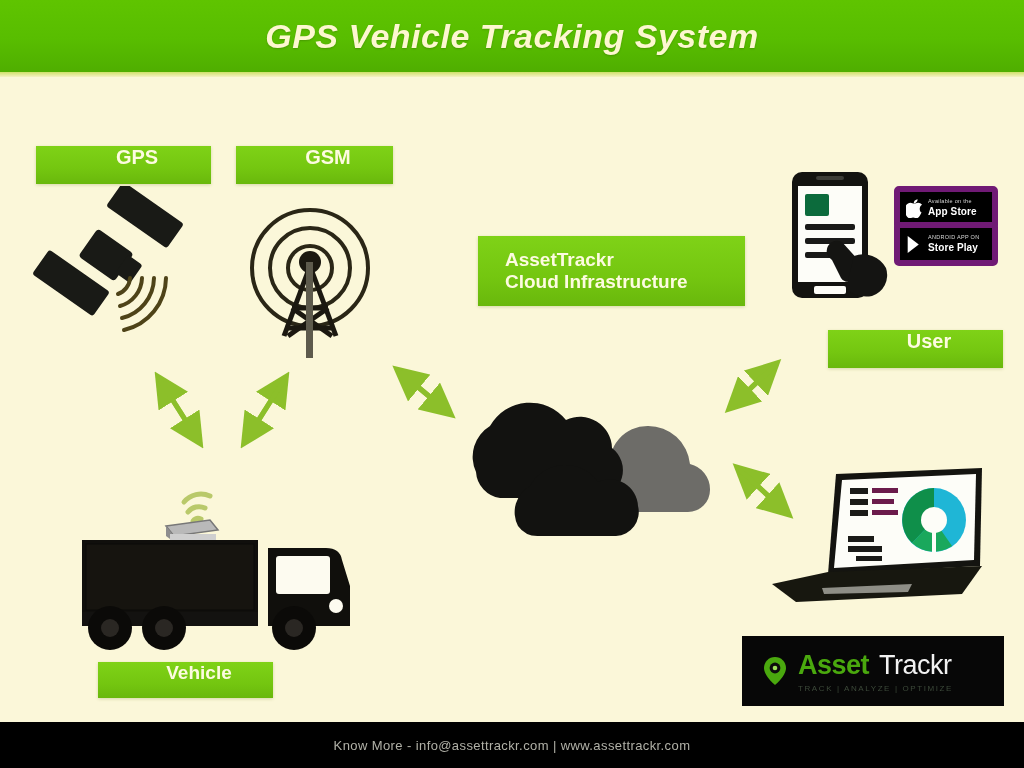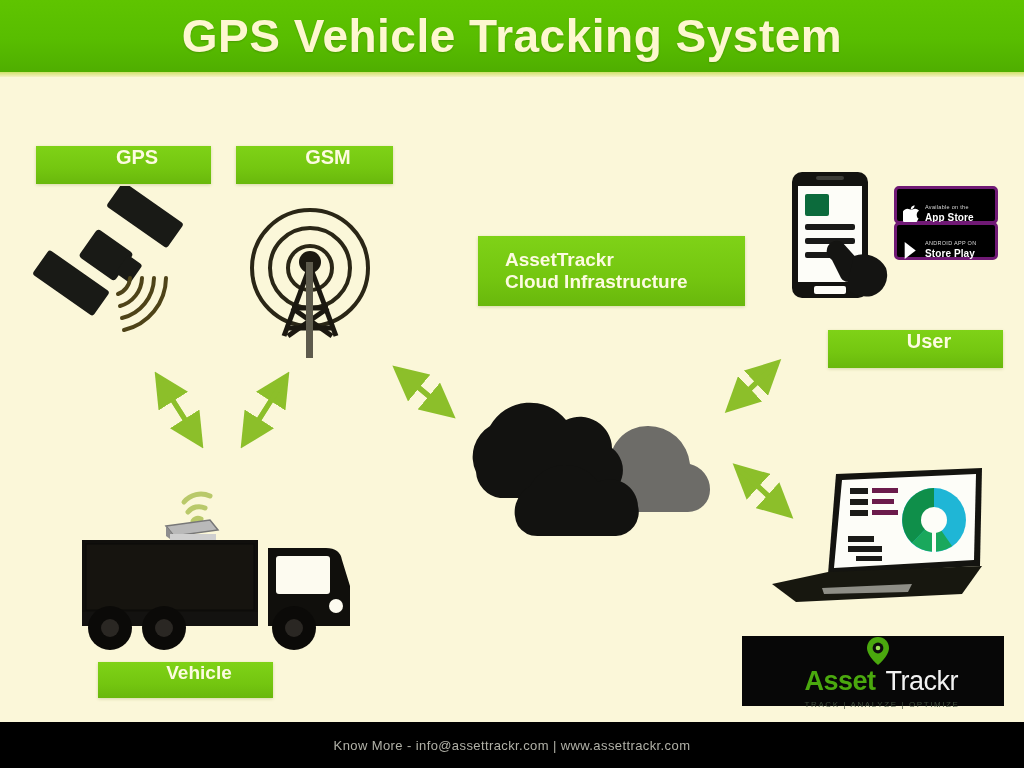--- a/index.html
+++ b/index.html
@@ -11,23 +11,24 @@
   }
   #stage{position:relative;width:1024px;height:768px;background:#fbf7d9;overflow:hidden;}
 
   
   .header{
     position:absolute;left:0;top:0;width:1024px;height:72px;
     background:linear-gradient(180deg,#5fc400 0%,#58bd00 55%,#4fae00 100%);
     display:flex;align-items:center;justify-content:center;
   }
   .header-title{
-    color:#fdf7d0;font-size:46px;font-weight:bold;letter-spacing:.5px;
+    color:#fdf7d0;font-size:34px;font-weight:bold;letter-spacing:.5px;
     text-shadow:0 1px 2px rgba(0,0,0,.18);
     font-family:"Liberation Sans", sans-serif;
+    font-style:italic;
   }
   .header-under{
     position:absolute;left:0;top:72px;width:1024px;height:5px;
     background:linear-gradient(180deg,#cfe06a 0%,#f6f2c4 100%);
   }
 
   
   .footer{
     position:absolute;left:0;bottom:0;width:1024px;height:46px;background:#000;
     display:flex;align-items:center;justify-content:center;
@@ -59,34 +60,33 @@
   .arrow{position:absolute;}
 
   
   .icon{position:absolute;}
 
   
   .logo-box{
     position:absolute;left:742px;top:636px;width:262px;height:70px;
     background:#070707;display:flex;align-items:center;padding-left:18px;
     box-sizing:border-box;
-    flex-direction:column;
   }
   .logo-pin{width:30px;height:30px;margin-right:8px;flex:0 0 auto;}
   .logo-textwrap{display:flex;flex-direction:column;justify-content:center;}
   .logo-line1{display:flex;align-items:baseline;}
   .logo-asset{color:#4aa80e;font-size:27px;font-weight:bold;letter-spacing:-.5px;}
   .logo-trackr{color:#f2f2f2;font-size:27px;font-weight:normal;margin-left:10px;letter-spacing:-.5px;}
   .logo-tag{color:#3d4a3a;font-size:8px;letter-spacing:1.6px;margin-top:3px;}
 
   
   .badge{
     position:absolute;background:#000;border-radius:5px;
-    display:flex;padding:16px 6px;box-sizing:border-box;
-    border:3px solid #701a75;
+    display:flex;align-items:center;padding:16px 6px;box-sizing:border-box;
+    border:6px solid #701a75;
   }
   .badge-appstore{left:894px;top:186px;width:104px;height:30px;}
   .badge-googleplay{left:894px;top:222px;width:104px;height:30px;}
   .badge-glyph{width:17px;height:19px;flex:0 0 auto;margin-right:5px;}
   .badge-txt{display:flex;flex-direction:column;line-height:1;}
   .badge-small{color:#d8d8d8;font-size:5.5px;letter-spacing:.3px;}
   .badge-big{color:#fff;font-size:10px;font-weight:bold;letter-spacing:.1px;margin-top:2px;}
 </style>
 </head>
 <body>

